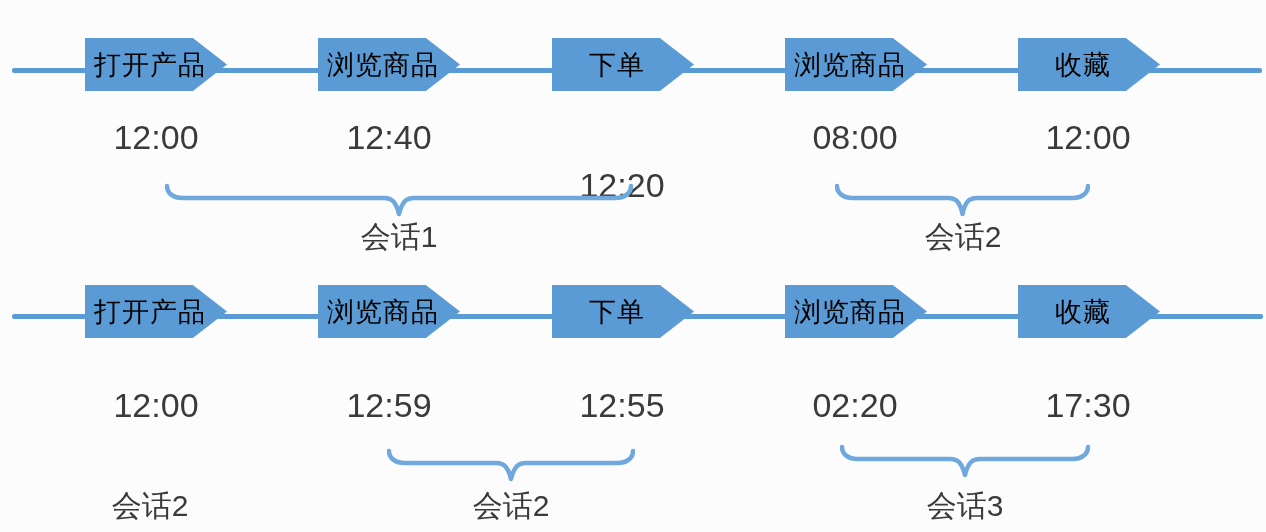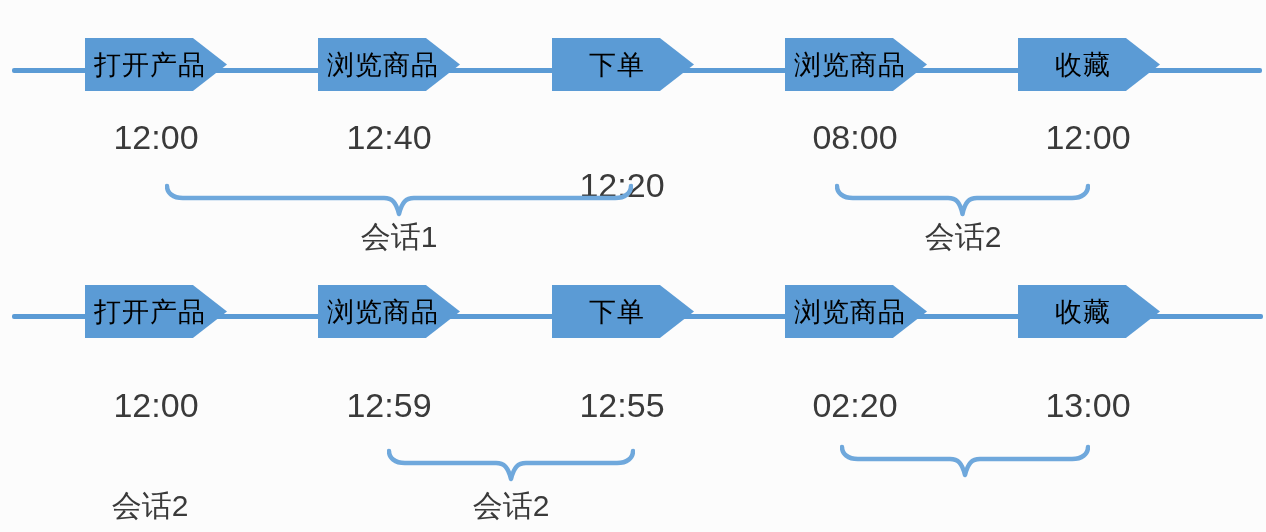--- a/index.html
+++ b/index.html
@@ -111,25 +111,26 @@
       <span class="txt">浏览商品</span>
     </div>
   <div class="pennant" style="left:1018px;top:285px;">
       <span class="txt">收藏</span>
     </div>
 
   <div class="time" style="left:76px;top:386px;">12:00</div>
   <div class="time" style="left:309px;top:386px;">12:59</div>
   <div class="time" style="left:542px;top:386px;">12:55</div>
   <div class="time" style="left:775px;top:386px;">02:20</div>
-  <div class="time" style="left:1008px;top:386px;">13:00</div>
+  <div class="time" style="left:1008px;top:386px;">17:30</div>
 
   <svg class="brace" style="left:387px;top:448px;" width="248" height="34" viewBox="0 0 248 34">
     <path d="M 2 3 C 2 10 8 15 18 15 L 109 15 C 117 15 121 19 124 31 C 127 19 131 15 139 15 L 230 15 C 240 15 246 10 246 3"></path>
   </svg>
   <svg class="brace" style="left:840px;top:444px;" width="250" height="34" viewBox="0 0 250 34">
     <path d="M 2 3 C 2 10 8 15 18 15 L 110 15 C 118 15 122 19 125 31 C 128 19 132 15 140 15 L 232 15 C 242 15 248 10 248 3"></path>
   </svg>
 
   <div class="session" style="left:150px;top:486px;">会话2</div>
   <div class="session" style="left:511px;top:486px;">会话2</div>
+  <div class="session" style="left:965px;top:486px;">会话3</div>
 
 </div>
 
 </body></html>

